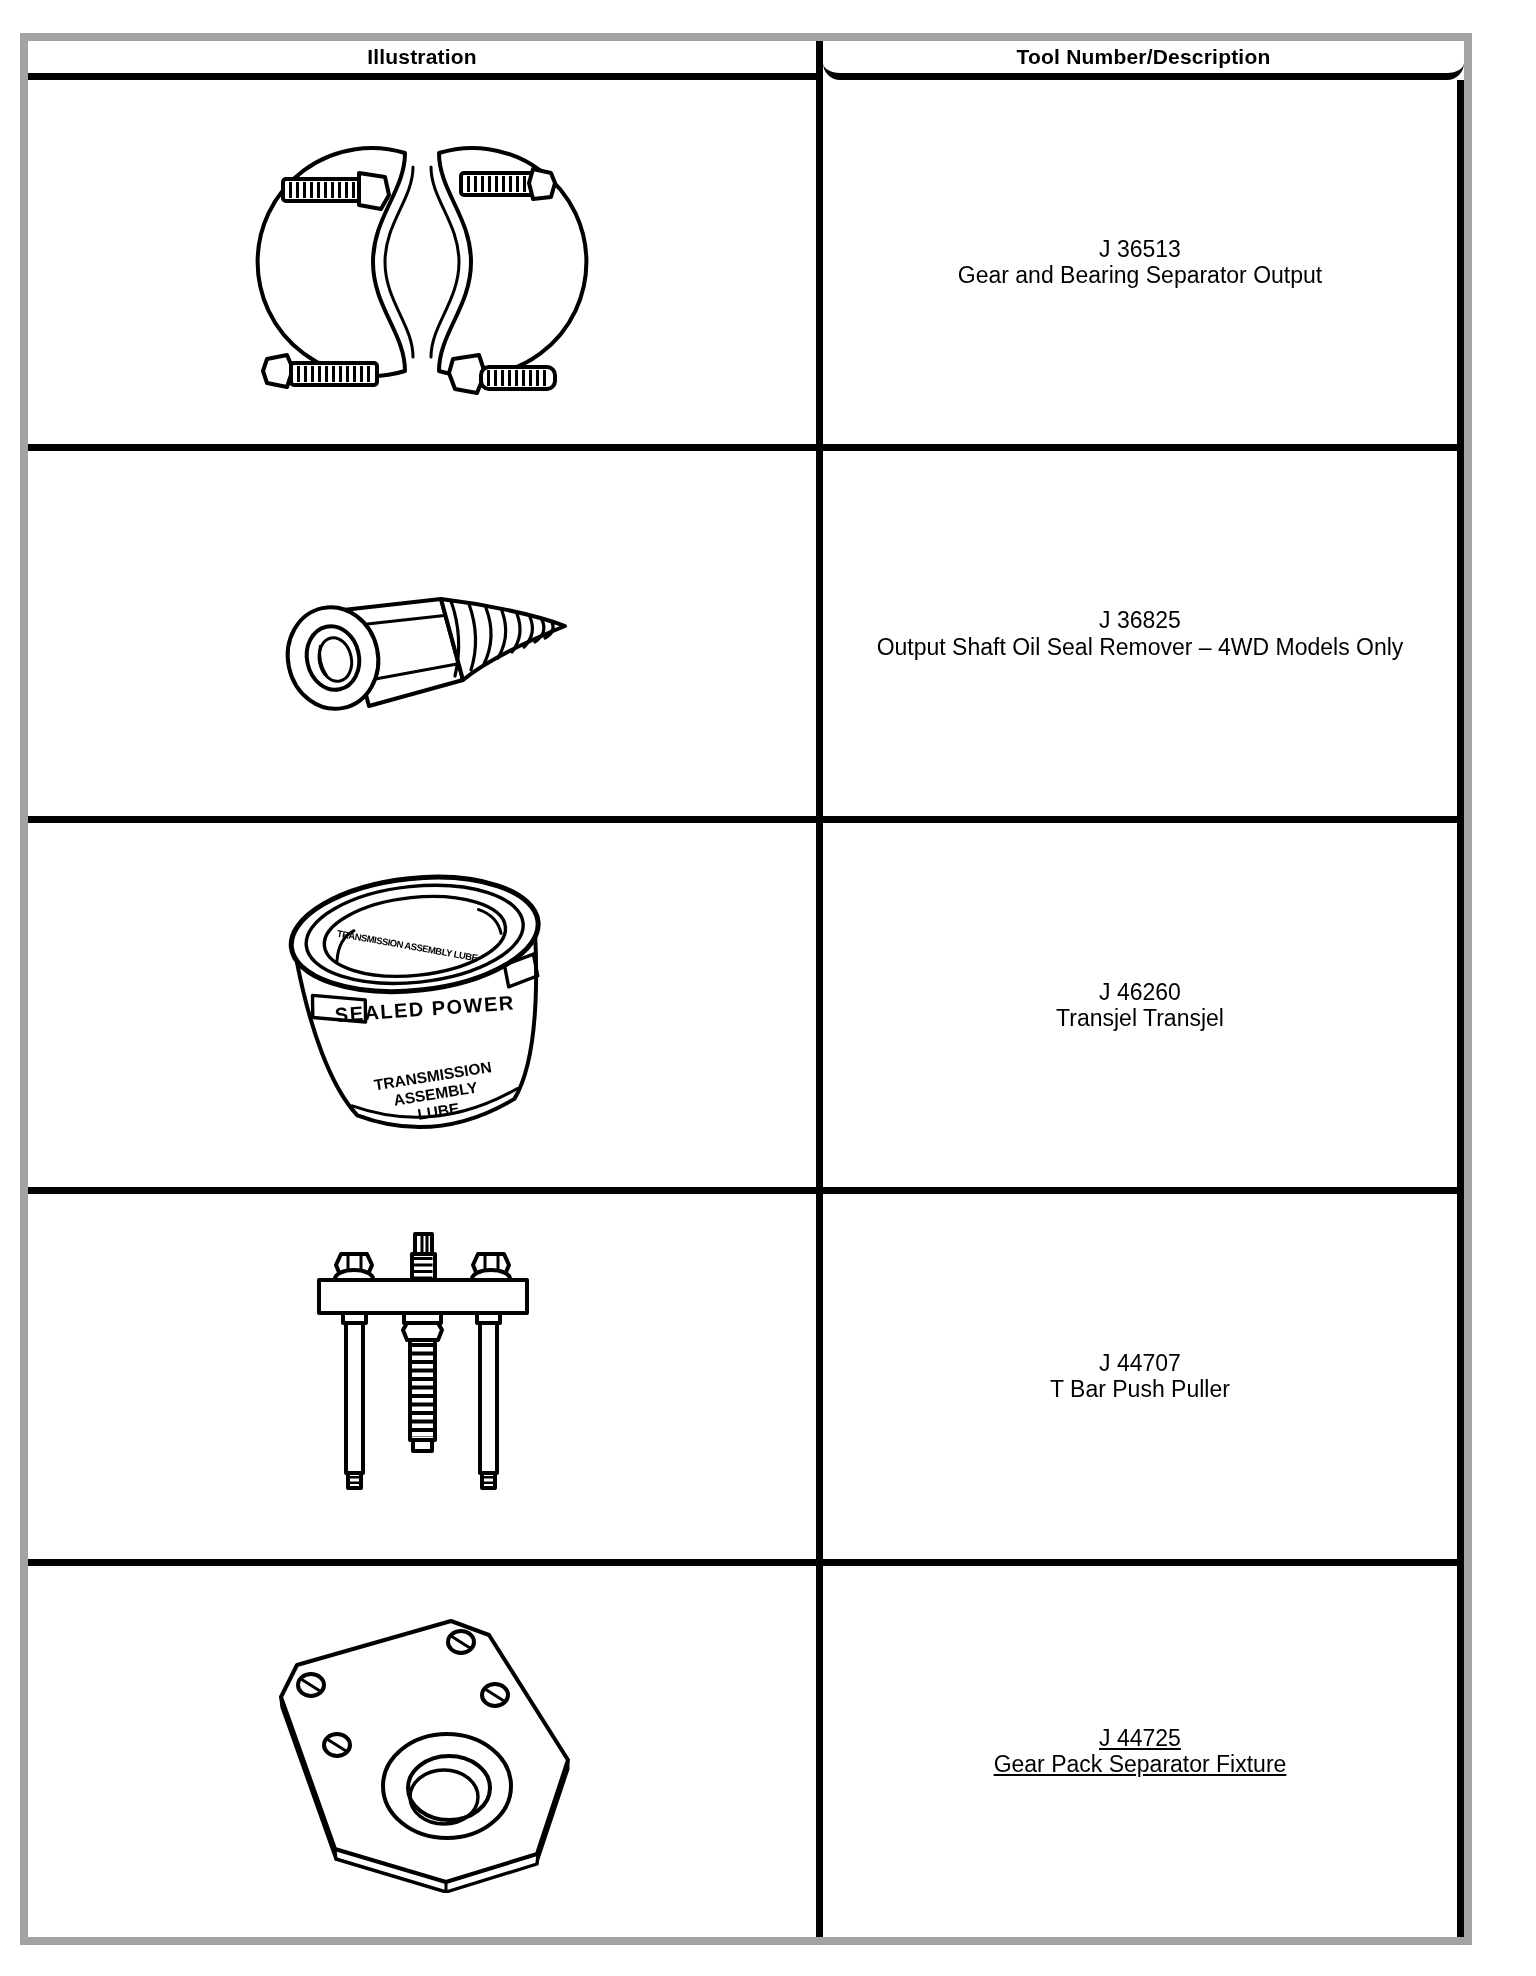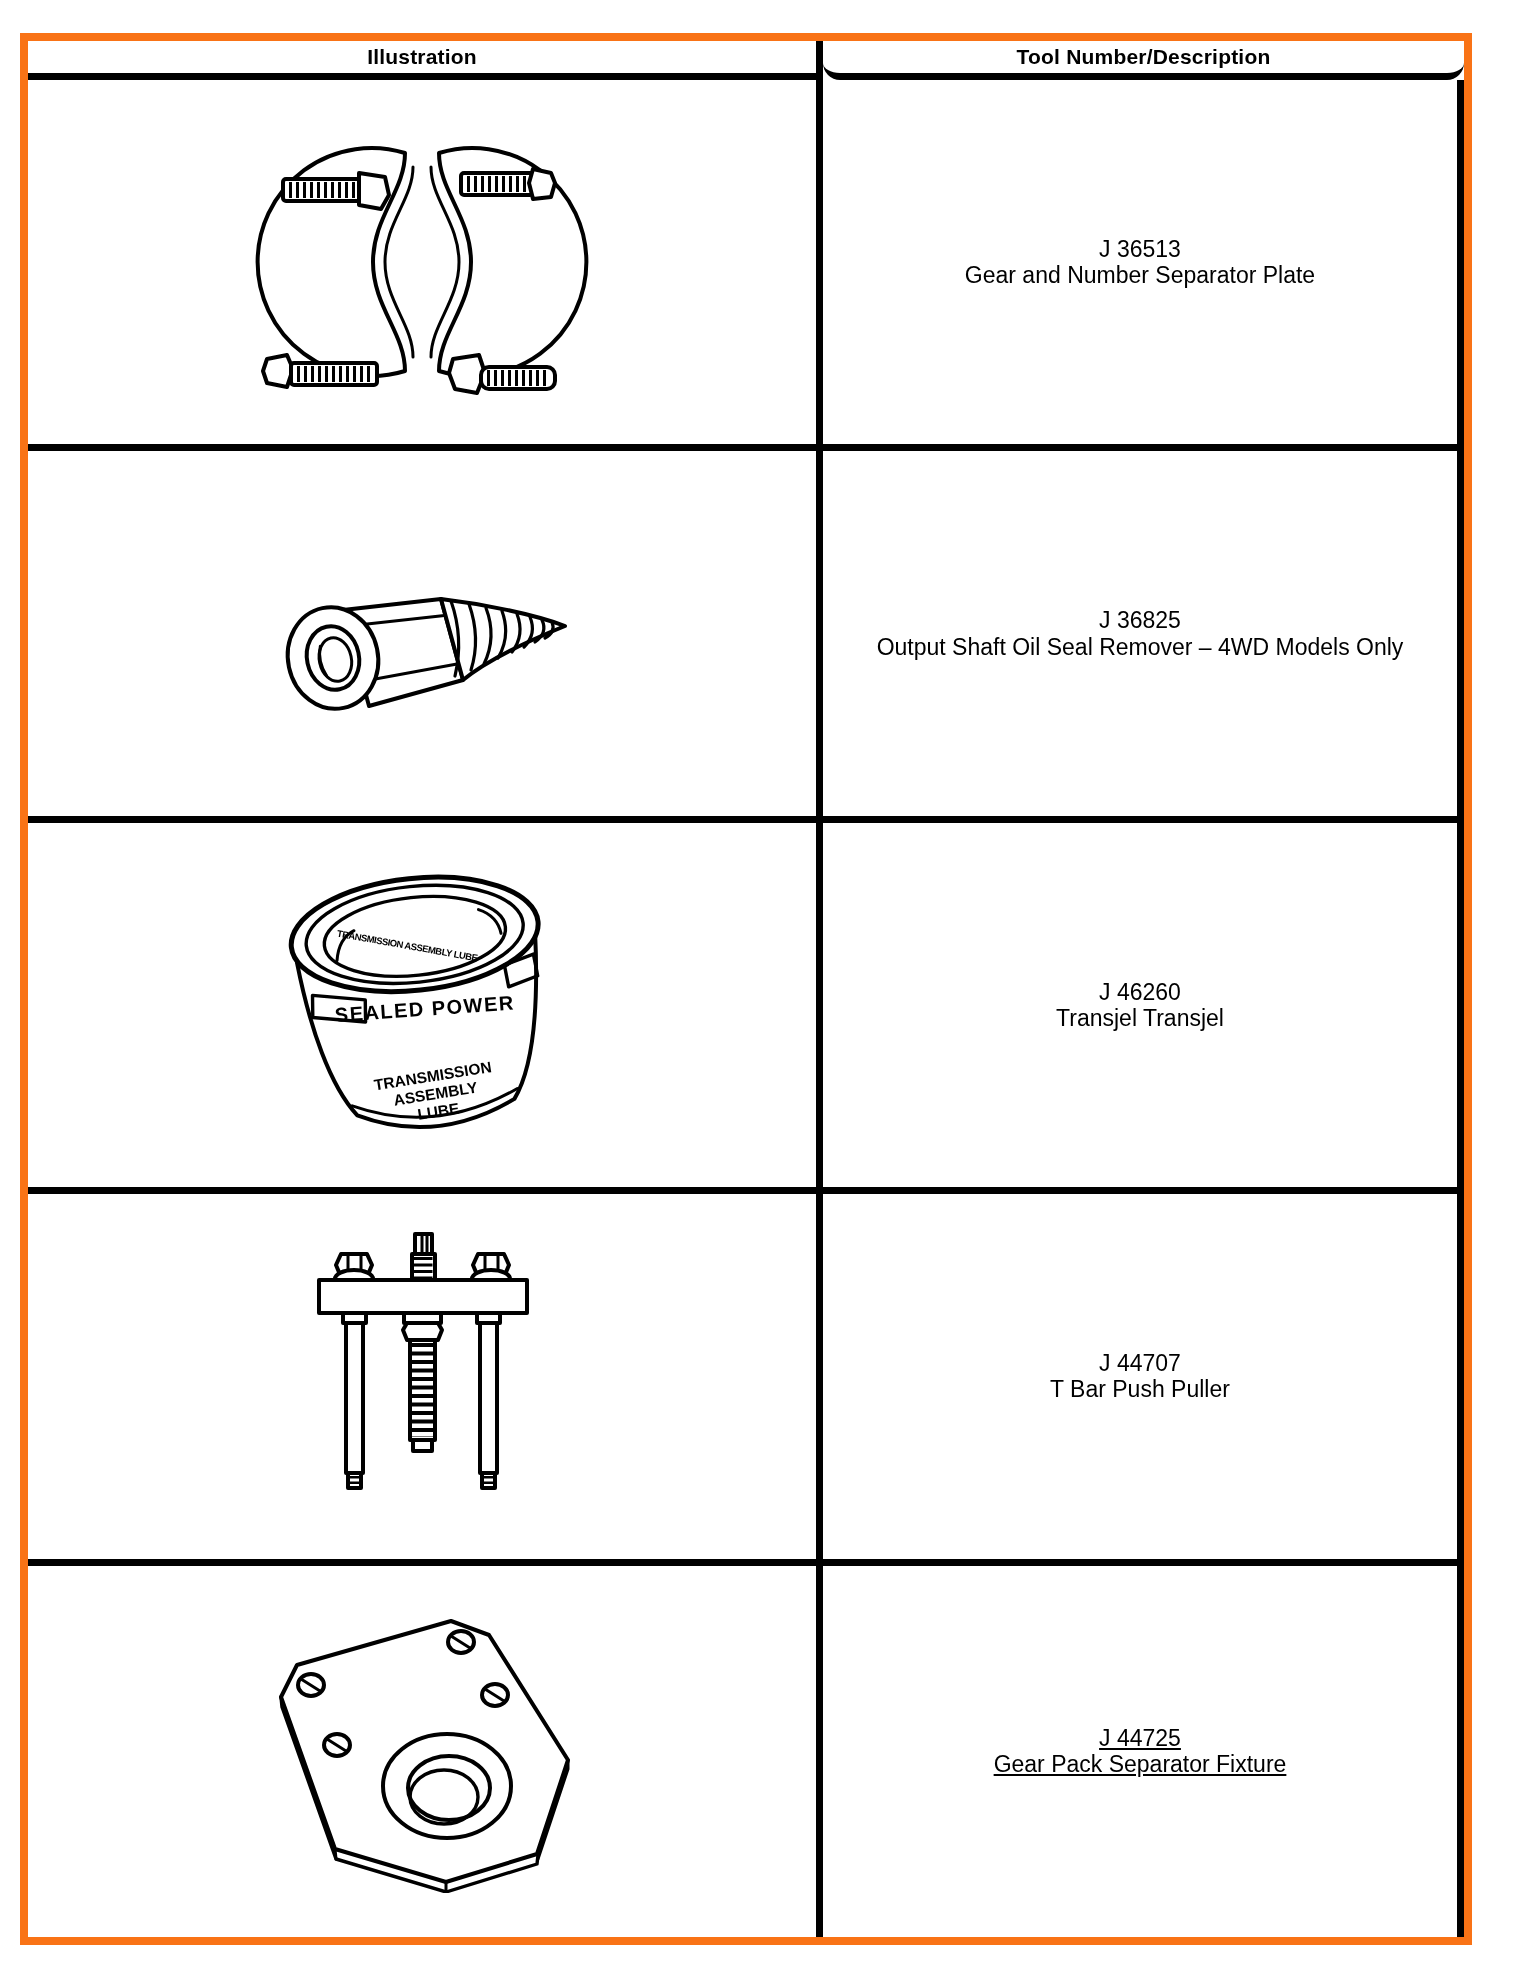--- a/index.html
+++ b/index.html
@@ -2,21 +2,21 @@
 <html><head>
 <meta charset="utf-8">
 <style>
   html,body{margin:0;padding:0;background:#ffffff;}
   body{
     width:1536px;height:1976px;position:relative;overflow:hidden;
     font-family:"Liberation Sans",sans-serif;color:#000;
   }
   .tools-table{
     position:absolute;left:20px;top:33px;width:1452px;height:1912px;
-    box-sizing:border-box;border:8px solid #f97316;background:#fff;
+    box-sizing:border-box;border:8px solid #a3a3a3;background:#fff;
     display:grid;
     grid-template-columns:795px 1fr;
     grid-template-rows:39px repeat(5,1fr);
   }
   .cell{
     box-sizing:border-box;
     border-right:7px solid #000;
     border-bottom:7px solid #000;
     display:flex;align-items:center;justify-content:center;
     overflow:hidden;
@@ -72,21 +72,21 @@
       <rect class="inkw" x="36" y="242" width="86" height="22" rx="3"></rect>
       <line class="thread" x1="42" y1="253" x2="116" y2="253" stroke-width="16" stroke-dasharray="3 4"></line>
 
       <path class="inkw" d="M198,238 L224,234 L230,252 L222,272 L200,268 L194,252 Z"></path>
       <rect class="inkw" x="226" y="246" width="74" height="22" rx="8"></rect>
       <line class="thread" x1="232" y1="257" x2="292" y2="257" stroke-width="16" stroke-dasharray="3 4"></line>
     </svg>
   </div>
   <div class="cell desc">
     <div>J 36513</div>
-    <div>Gear and Number Separator Plate</div>
+    <div>Gear and Bearing Separator Output</div>
   </div>
 
   <div class="cell illus">
     <svg width="302" height="164" viewBox="0 0 302 164">
 
       <path class="inkw" d="M72,58 L170,47 L192,128 L98,154 Z"></path>
       <path class="ink" style="stroke-width:3" d="M78,74 L178,63"></path>
       <path class="ink" style="stroke-width:3" d="M88,130 L186,112"></path>
 
       <path class="inkw" d="M170,47 C212,52 262,62 294,74 C262,87 216,108 192,128 Z"></path>

